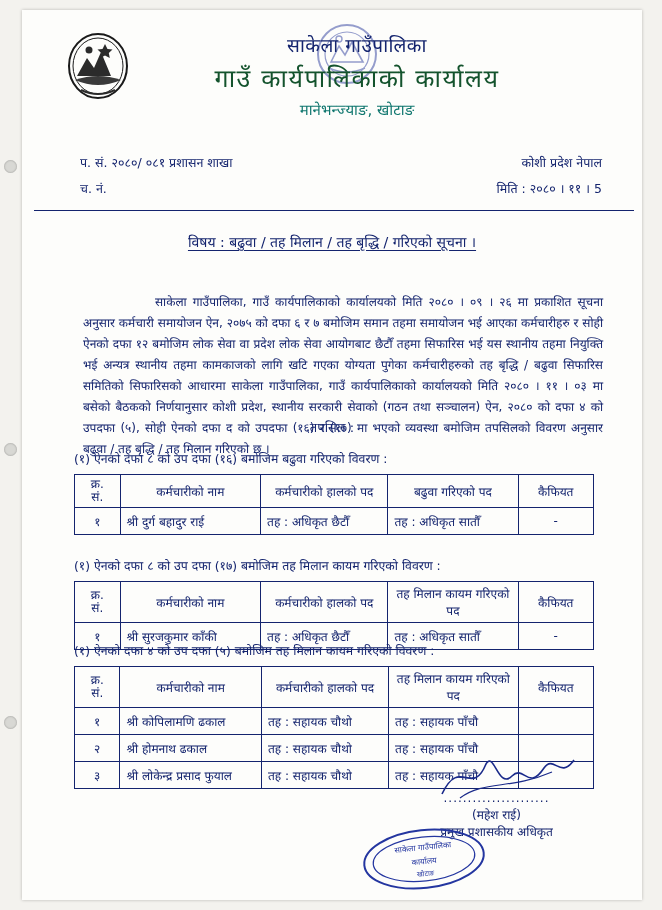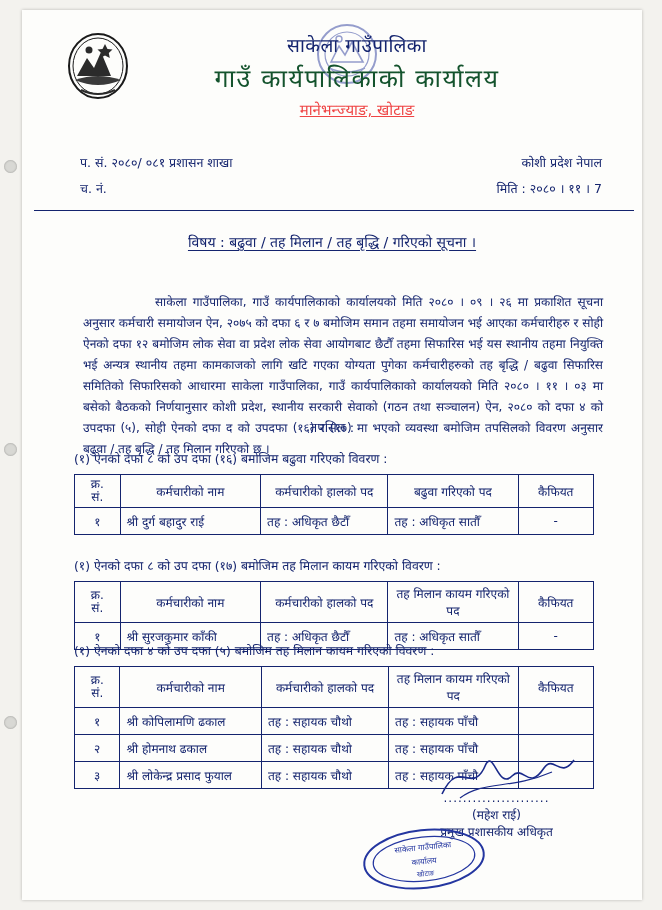--- a/index.html
+++ b/index.html
@@ -77,22 +77,21 @@
     margin-bottom: 2px;
   }
   .hdr-line2 {
     font-size: 25px;
     letter-spacing: 1.5px;
     color: #14532d;
     margin-bottom: 5px;
   }
   .hdr-line3 {
     font-size: 15px;
-    color: #ef4444;
-    text-decoration: underline;
+    color: #0f766e;
   }
   .watermark {
     position: absolute;
     left: 293px;
     top: 12px;
     width: 64px;
     height: 64px;
     opacity: 0.5;
   }
 
@@ -252,21 +251,21 @@
         </div>
       </div>
 
       <div class="refblock">
         <div class="ref-left">
           <div>प. सं.  २०८०/ ०८१    प्रशासन शाखा</div>
           <div>च. नं.</div>
         </div>
         <div class="ref-right">
           <div>कोशी प्रदेश नेपाल</div>
-          <div>मिति : २०८० । ११ । 7</div>
+          <div>मिति : २०८० । ११ । 5</div>
         </div>
       </div>
 
       <div class="hr"></div>
 
       <div class="subject">
         <u>विषय : बढुवा / तह मिलान / तह बृद्धि / गरिएको सूचना ।</u>
       </div>
 
       <div class="body-text">

